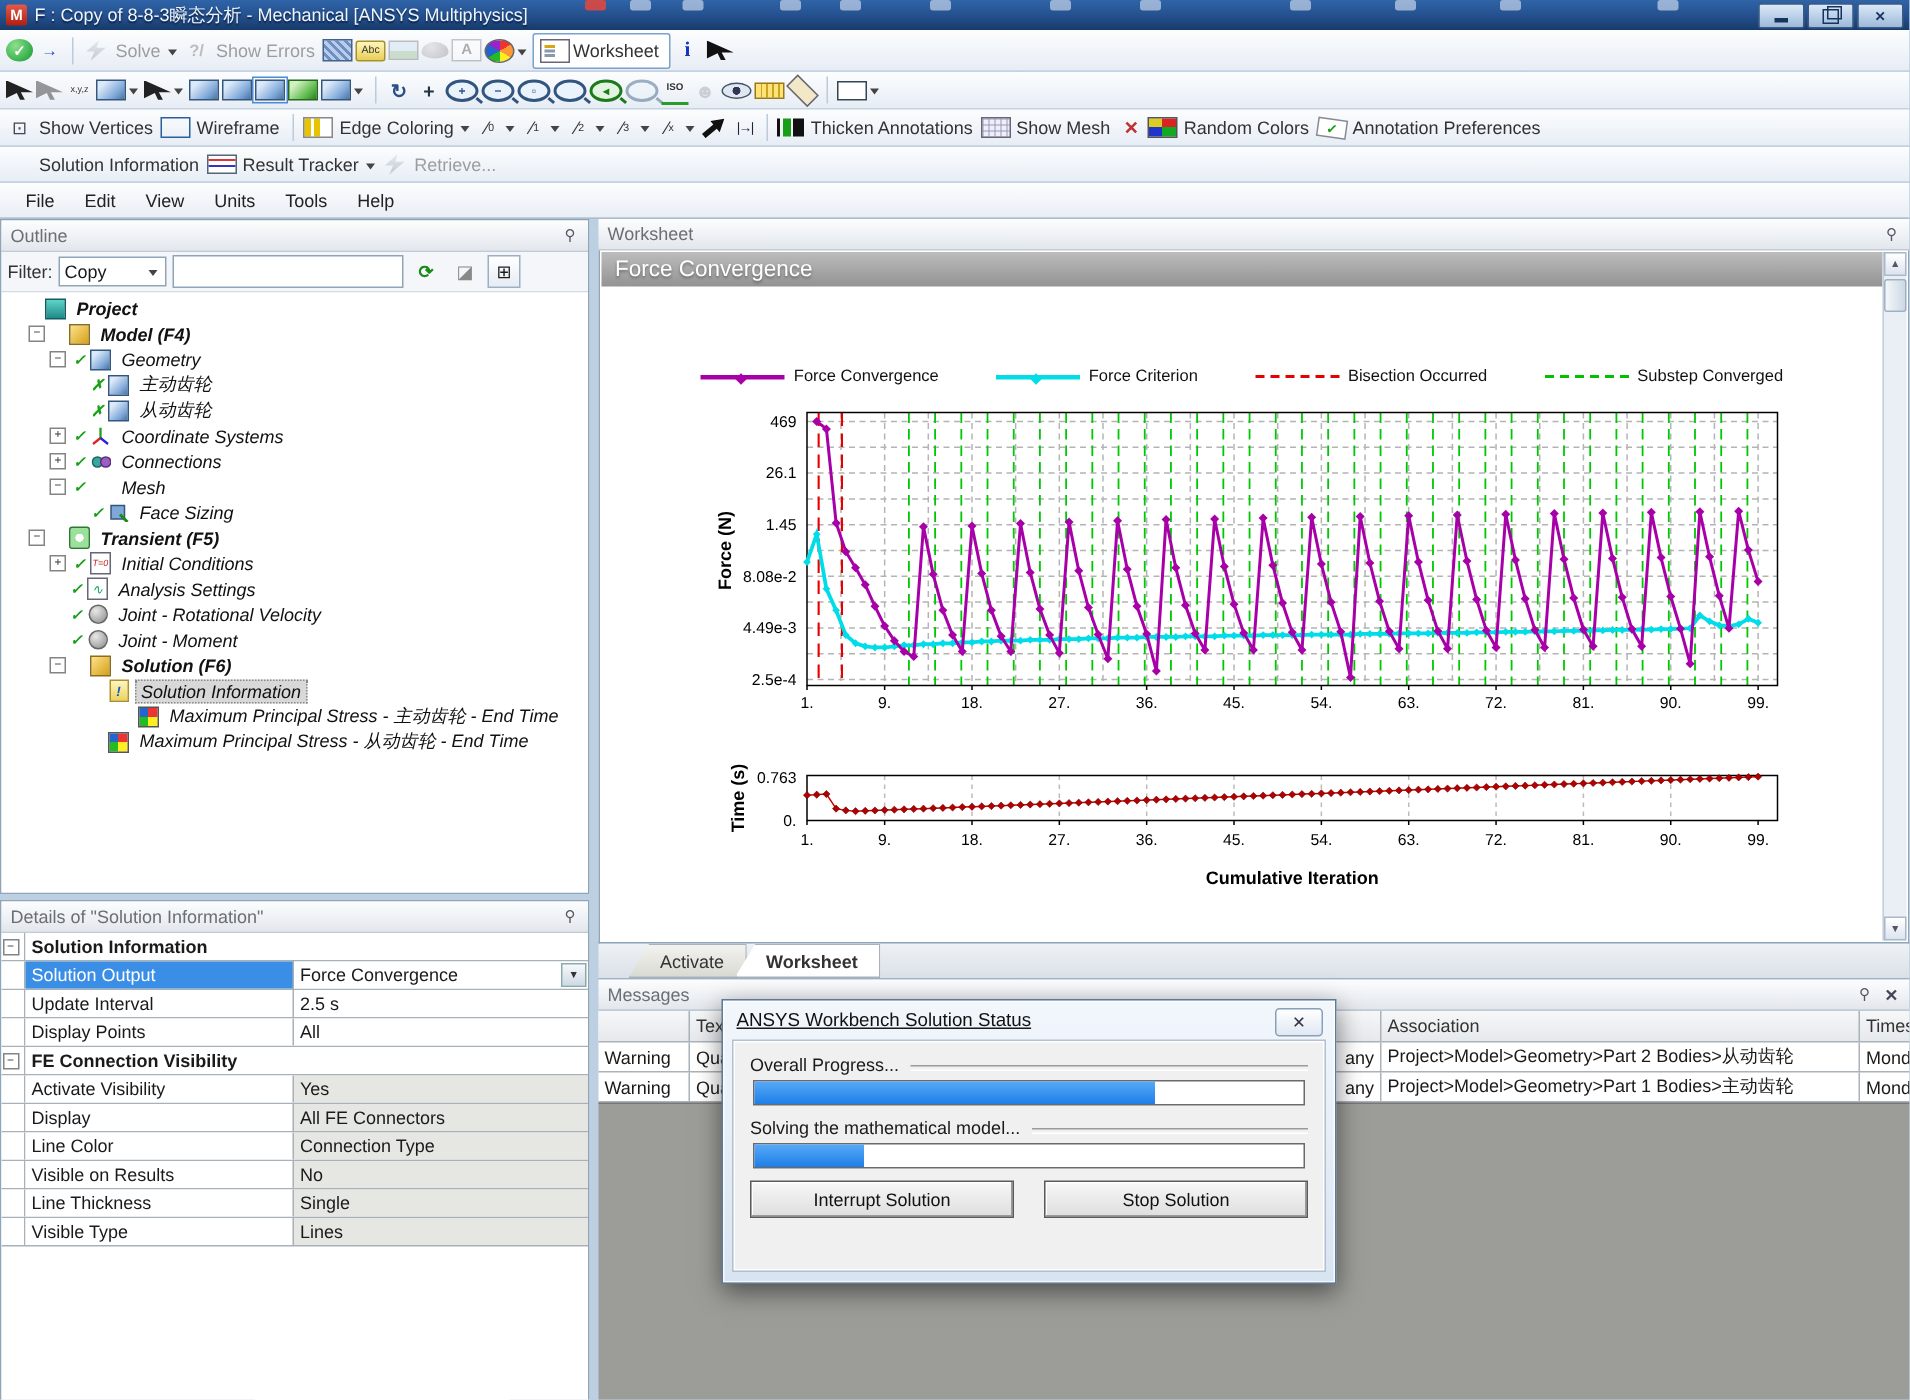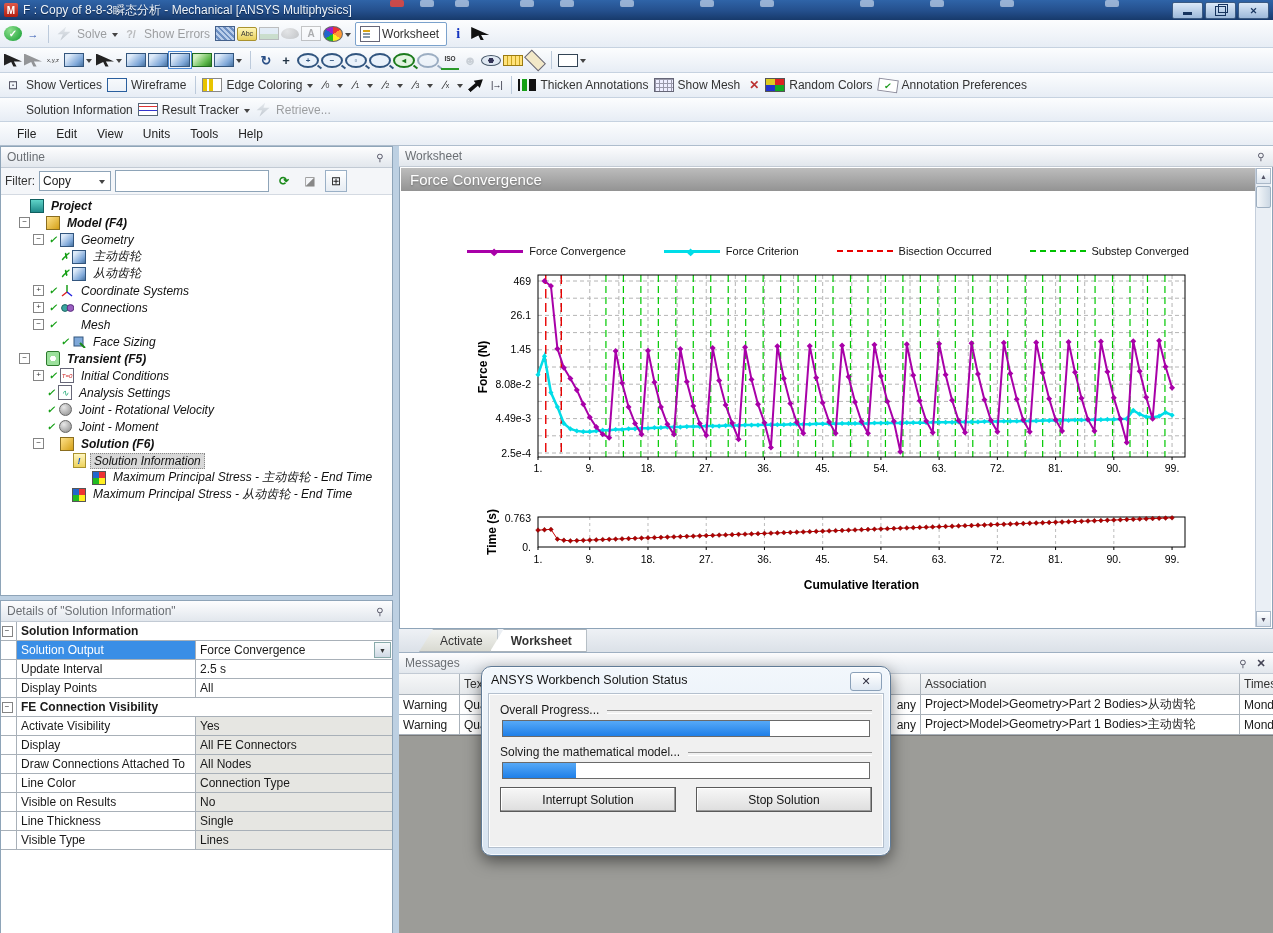--- a/index.html
+++ b/index.html
@@ -158,21 +158,21 @@
   .mrow{display:flex;height:19px;border-bottom:1px solid #aab2ba;font-size:12px;align-items:stretch;}
   .mrow.mh{background:linear-gradient(#f6f7f8,#e6e9ec);color:#333;height:20px;}
   .mc{border-right:1px solid #aab2ba;display:flex;align-items:center;padding:0 4px;overflow:hidden;white-space:nowrap;}
   .mc1{width:52px;flex:none;}
   .mc2{width:452px;flex:none;justify-content:space-between;}
   .mc3{width:310px;flex:none;}
   .mc4{flex:1;border-right:none;}
   .msg-fill{flex:1;background:#9c9c98;border-top:1px solid #777;}
 
   
-  .dialog{position:absolute;left:481px;top:666px;width:408px;height:188px;background:linear-gradient(#f2f7fc,#d8e4f1);border:1px solid #5f7differ;border:1px solid #5f7a96;border-radius:10px;box-shadow:0 5px 16px rgba(0,0,0,.5),inset 0 0 0 1px rgba(255,255,255,.75);z-index:50;}
+  .dialog{position:absolute;left:481px;top:666px;width:408px;height:188px;background:linear-gradient(#f2f7fc,#d8e4f1);border:1px solid #5f7differ;border:1px solid #5f7a96;border-radius:0;box-shadow:0 5px 16px rgba(0,0,0,.5),inset 0 0 0 1px rgba(255,255,255,.75);z-index:50;text-decoration:underline;}
   .dlg-title{height:25px;display:flex;align-items:center;padding:0 9px;font-size:12.5px;color:#111;}
   .dlg-close{position:absolute;top:5px;right:8px;width:30px;height:17px;border:1px solid #8aa0b8;border-radius:3px;background:linear-gradient(#fff,#dfe8f2);display:flex;align-items:center;justify-content:center;font-size:11px;color:#334;}
   .dlg-client{position:absolute;left:7px;right:7px;top:27px;bottom:8px;background:#f0f0f0;border:1px solid #fff;outline:1px solid #b4c0ce;padding:6px 10px 0 10px;}
   .lblrow{display:flex;align-items:center;margin-top:2px;}
   .lblrow .etch{flex:1;height:2px;border-top:1px solid #9a9a9a;border-bottom:1px solid #fff;margin-left:8px;margin-top:4px;}
   .ptrack{height:15px;border:1px solid #6a6a6a;background:#fff;margin:3px 2px 8px 2px;}
   .pchunk{height:100%;background:linear-gradient(#56a9f7,#1f7fe8);}
   .btnrow{display:flex;justify-content:center;gap:20px;margin-top:8px;}
   .dbtn{width:188px;height:23px;border:1px solid #5a5a5a;background:linear-gradient(#f7f7f7,#dedede);box-shadow:inset -1px -1px 0 #9a9a9a,inset 1px 1px 0 #fff;font-size:12px;display:flex;align-items:center;justify-content:center;color:#111;}
 </style>
@@ -527,25 +527,20 @@
             </div>
             <div class="drow">
               <span class="dgut"></span>
               <span class="dname">Activate Visibility</span>
               <span class="dval gray">Yes</span>
             </div>
             <div class="drow">
               <span class="dgut"></span>
               <span class="dname">Display</span>
               <span class="dval gray">All FE Connectors</span>
-            </div>
-            <div class="drow">
-              <span class="dgut"></span>
-              <span class="dname">Draw Connections Attached To</span>
-              <span class="dval gray">All Nodes</span>
             </div>
             <div class="drow">
               <span class="dgut"></span>
               <span class="dname">Line Color</span>
               <span class="dval gray">Connection Type</span>
             </div>
             <div class="drow">
               <span class="dgut"></span>
               <span class="dname">Visible on Results</span>
               <span class="dval gray">No</span>

